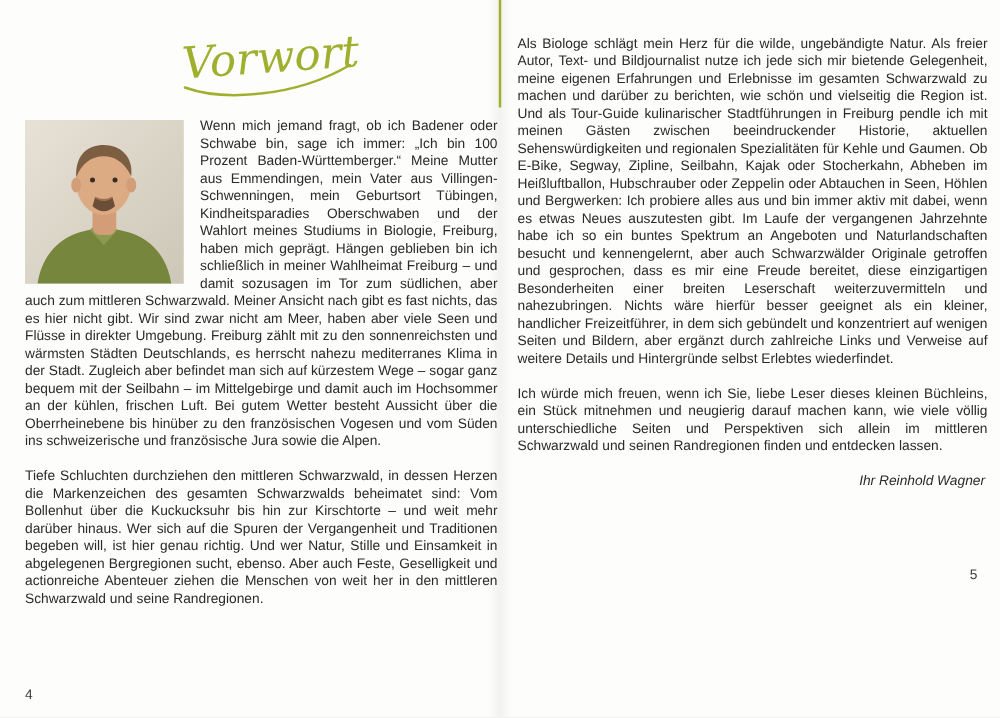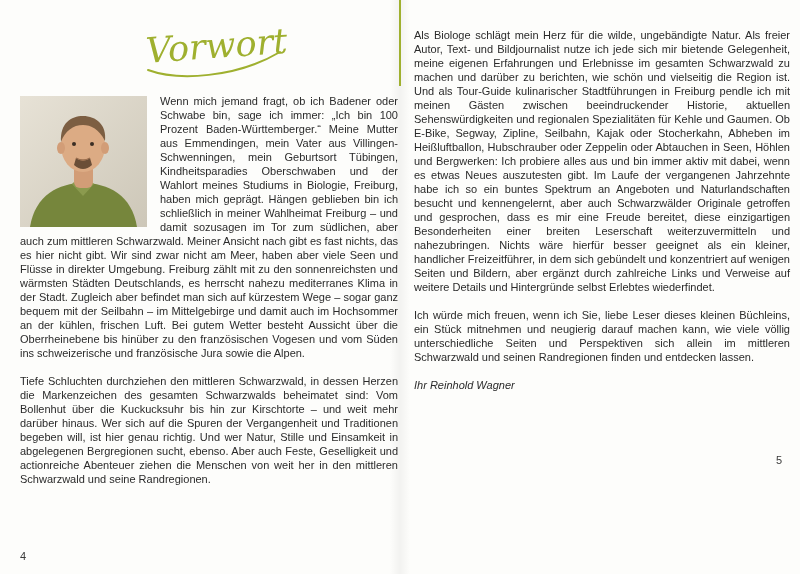--- a/index.html
+++ b/index.html
@@ -83,20 +83,21 @@
   .photo-frame {
     float: left;
     width: 127px;
     height: 131px;
     margin: 2px 13px 6px 0;
     background: #ddd8cc;
     overflow: hidden;
   }
   .photo-frame svg { display: block; }
   .signature {
+    text-align: right;
     font-style: italic;
     margin-top: 0;
     padding-right: 2px;
   }
   .pageno {
     position: absolute;
     bottom: 12px;
     font-size: 11px;
     color: #3a3a3a;
   }

